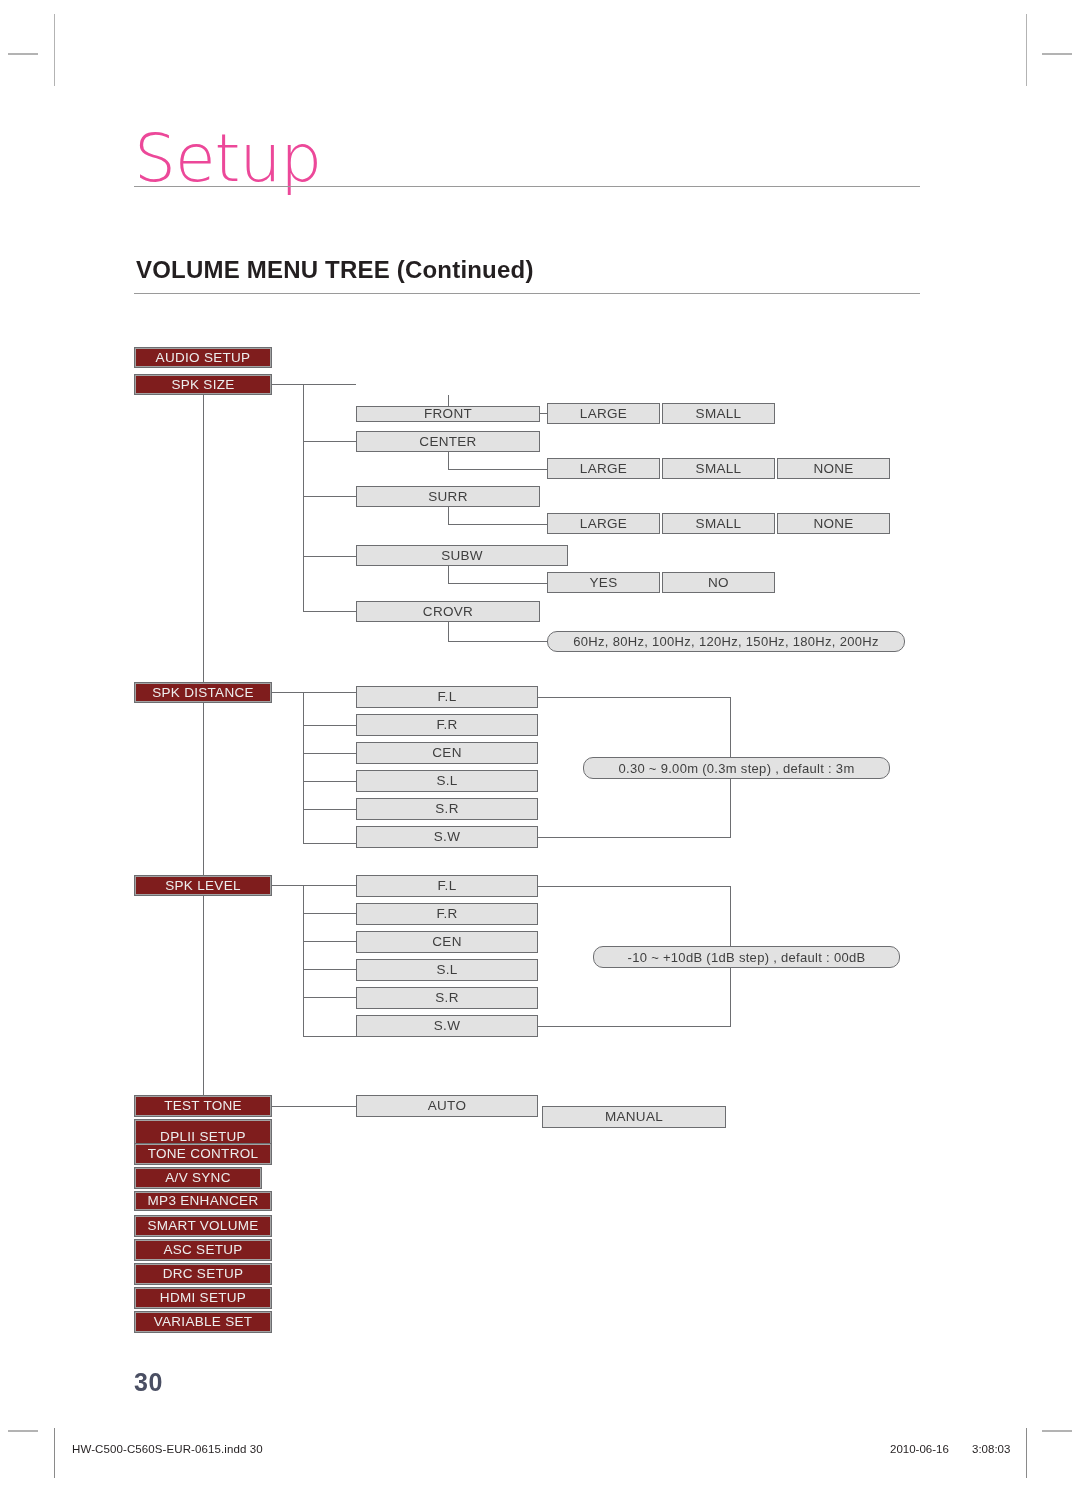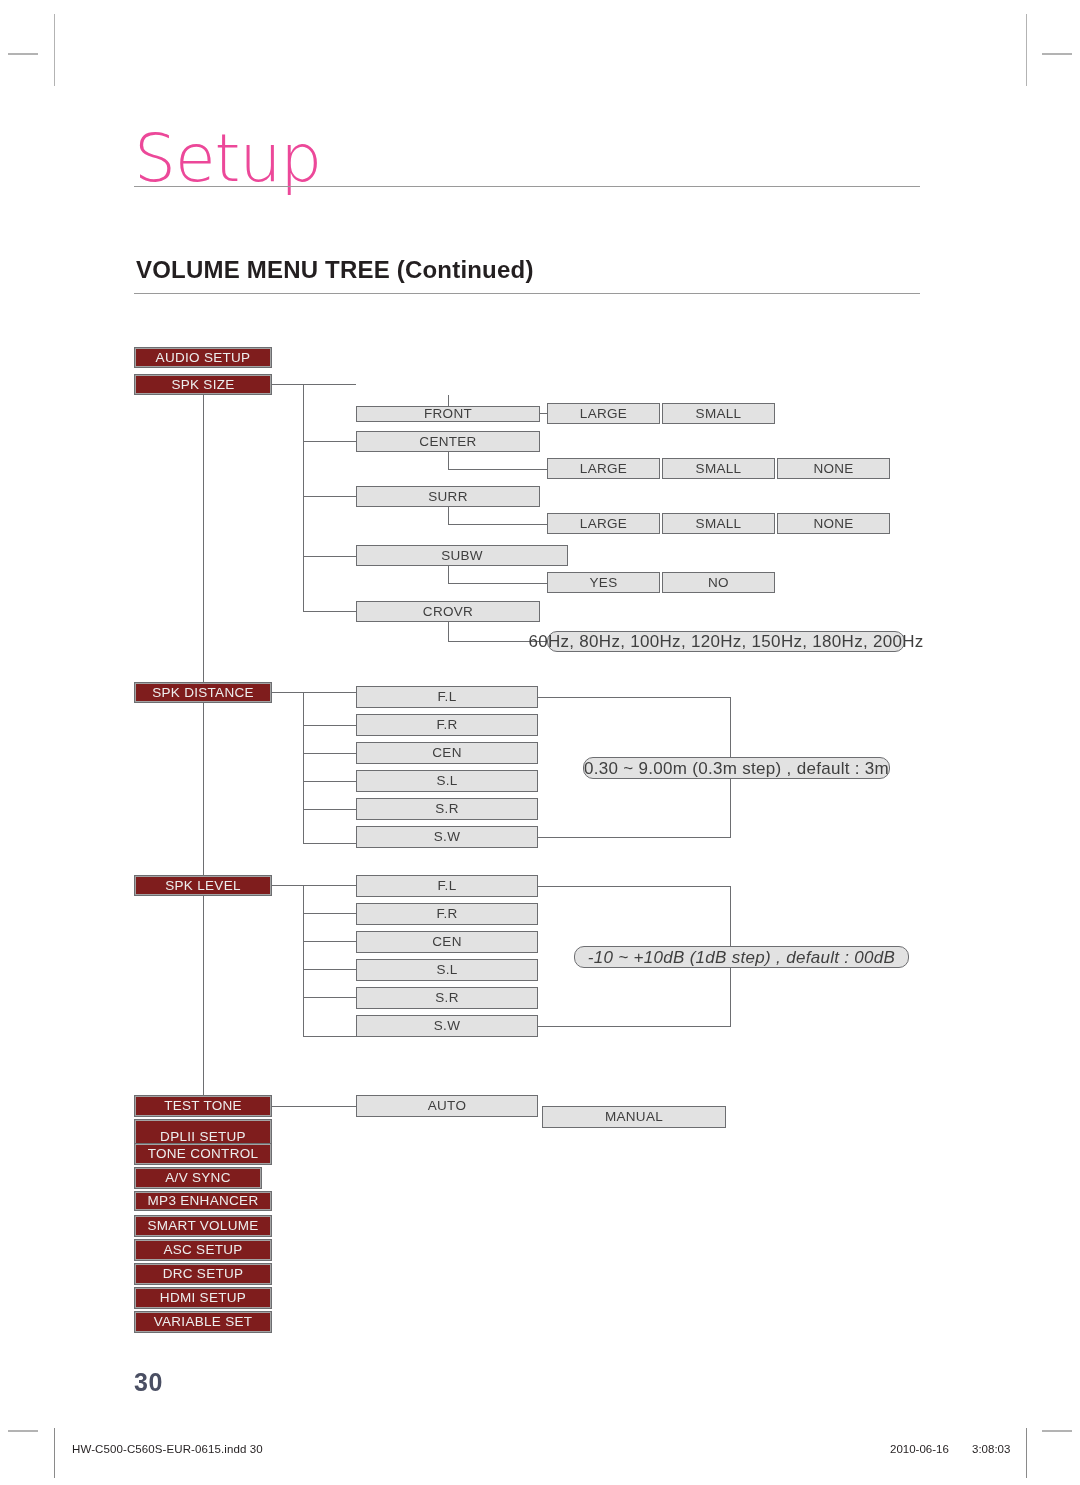--- a/index.html
+++ b/index.html
@@ -89,21 +89,21 @@
     color: #ededed;
     border-color: #6d6e71;
     box-shadow: inset 0 0 0 1px #a3a3a3;
   }
   .node.light {
     background: #e2e2e2;
     color: #3f3f3f;
     border-color: #6d6e71;
   }
   .node.wide-text {
-    font-size: 17px;
+    font-size: 13px;
     justify-content: center;
     border-radius: 10px;
   }
 
   
   .ln {
     position: absolute;
     background: #6d6e71;
     z-index: 1;
   }
@@ -265,21 +265,21 @@
   <div class="node light" style="left:356px; top:959px; width:182px; height:22px;">S.L</div>
   <div class="ln h" style="left:303px; top:997px; width:53px;"></div>
   <div class="node light" style="left:356px; top:987px; width:182px; height:22px;">S.R</div>
   <div class="ln h" style="left:303px; top:1036px; width:53px;"></div>
   <div class="node light" style="left:356px; top:1015px; width:182px; height:22px;">S.W</div>
 
   <div class="ln h" style="left:538px; top:886px; width:192px;"></div>
   <div class="ln h" style="left:538px; top:1026px; width:192px;"></div>
   <div class="ln v" style="left:730px; top:886px; height:141px;"></div>
   <div class="ln h" style="left:730px; top:956px; width:36px;"></div>
-  <div class="node light wide-text" style="left:574px; top:946px; width:335px; height:22px;font-style:italic;">-10 ~ +10dB (1dB step) , default : 00dB</div>
+  <div class="node light wide-text" style="left:593px; top:946px; width:307px; height:22px;">-10 ~ +10dB (1dB step) , default : 00dB</div>
 
   <div class="node dark" style="left:134px; top:1095px; width:138px; height:22px;">TEST TONE</div>
   <div class="ln h" style="left:272px; top:1106px; width:84px;"></div>
   <div class="node light" style="left:356px; top:1095px; width:182px; height:22px;">AUTO</div>
   <div class="node light" style="left:542px; top:1095px; width:184px; height:22px;margin-top:11px;">MANUAL</div>
 
   <div class="node dark" style="left:134px; top:1119px; width:138px; height:36px;">DPLII SETUP</div>
   <div class="node dark" style="left:134px; top:1143px; width:138px; height:22px;">TONE CONTROL</div>
   <div class="node dark" style="left:134px; top:1167px; width:128px; height:22px;">A/V SYNC</div>
   <div class="node dark" style="left:134px; top:1191px; width:138px; height:20px;">MP3 ENHANCER</div>

